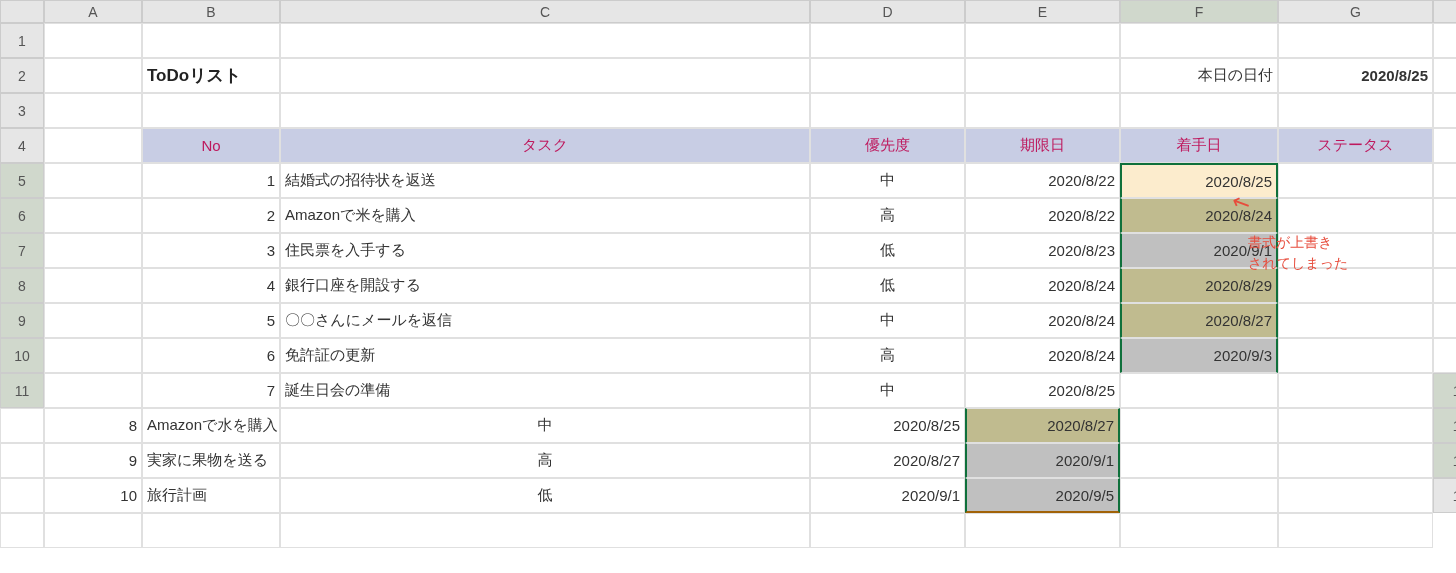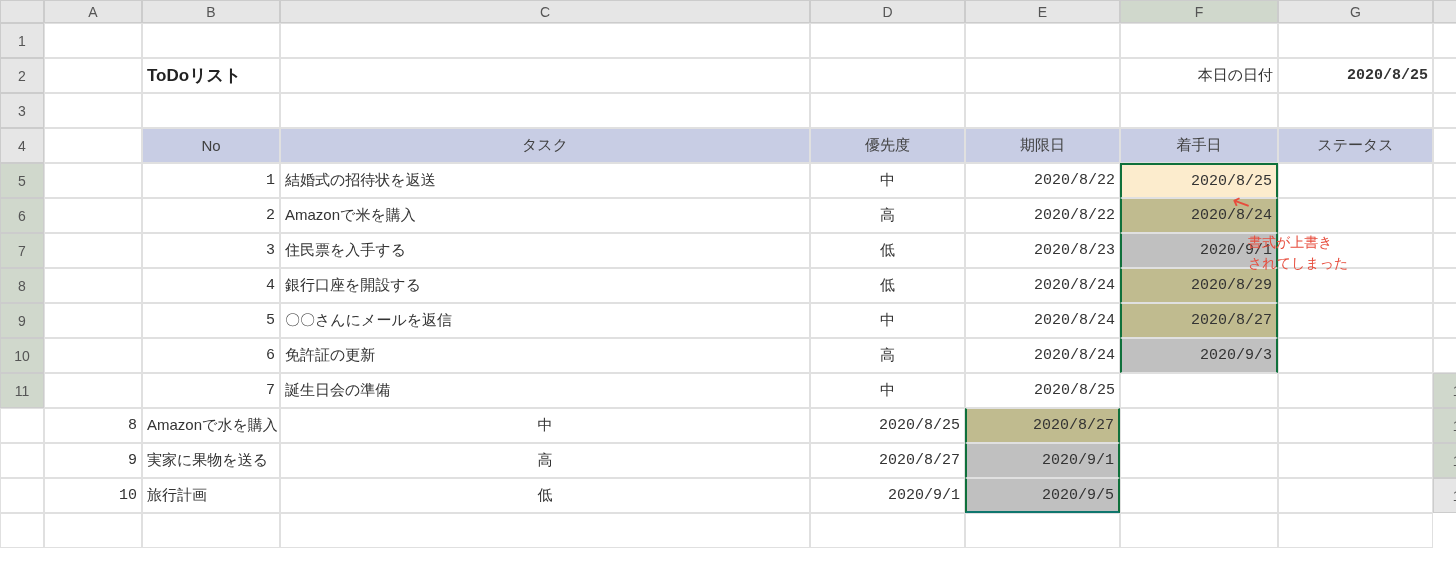--- a/index.html
+++ b/index.html
@@ -50,34 +50,34 @@
       background: #d0d8cc;
     }
     .cell {
       border: 1px solid #e0e0e0;
       padding: 0 4px;
       display: flex;
       align-items: center;
       overflow: hidden;
       white-space: nowrap;
     }
-    .cell.right { justify-content: flex-end; font-family: Liberation Mono, monospace; }
+    .cell.right { justify-content: flex-end; }
     .cell.center { justify-content: center; }
     .bold { font-weight: bold; }
     .title { font-weight: bold; color: #222; font-size: 17px; }
     .table-hdr {
       background: #c8cde4;
-      color: #404040;
+      color: #be185d;
       justify-content: center;
     }
     .hl-yellow { background: #fceccd; }
     .hl-olive  { background: #c0bb8f; }
     .hl-gray   { background: #c0c0c0; }
     .sel-top    { border-top: 2px solid #0f703b; }
-    .sel-bottom { border-bottom: 2px solid #0f766e; }
+    .sel-bottom { border-bottom: 2px solid #a16207; }
     .sel-left   { border-left: 2px solid #0f703b; }
     .sel-right  { border-right: 2px solid #0f703b; }
     .annotation {
       position: absolute;
       color: #e74c3c;
       font-size: 14px;
       line-height: 1.5;
       font-weight: 500;
     }
     .arrow {

